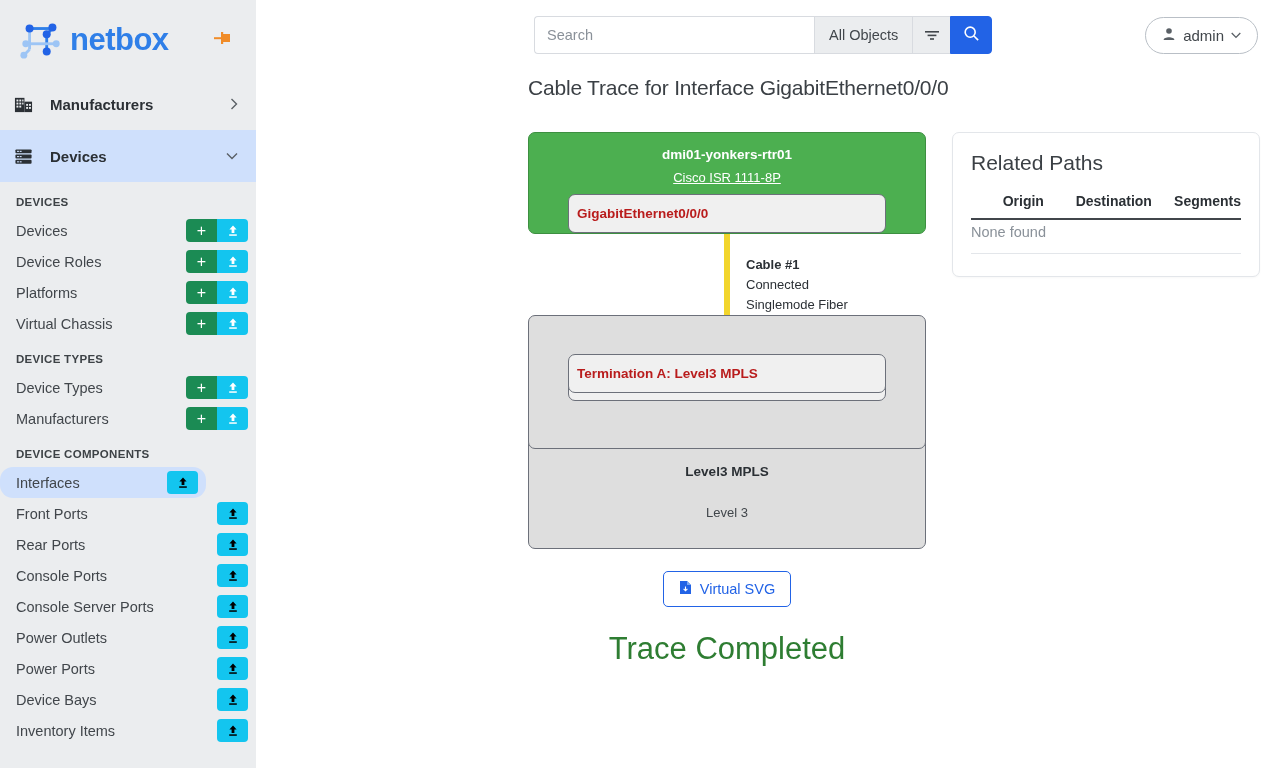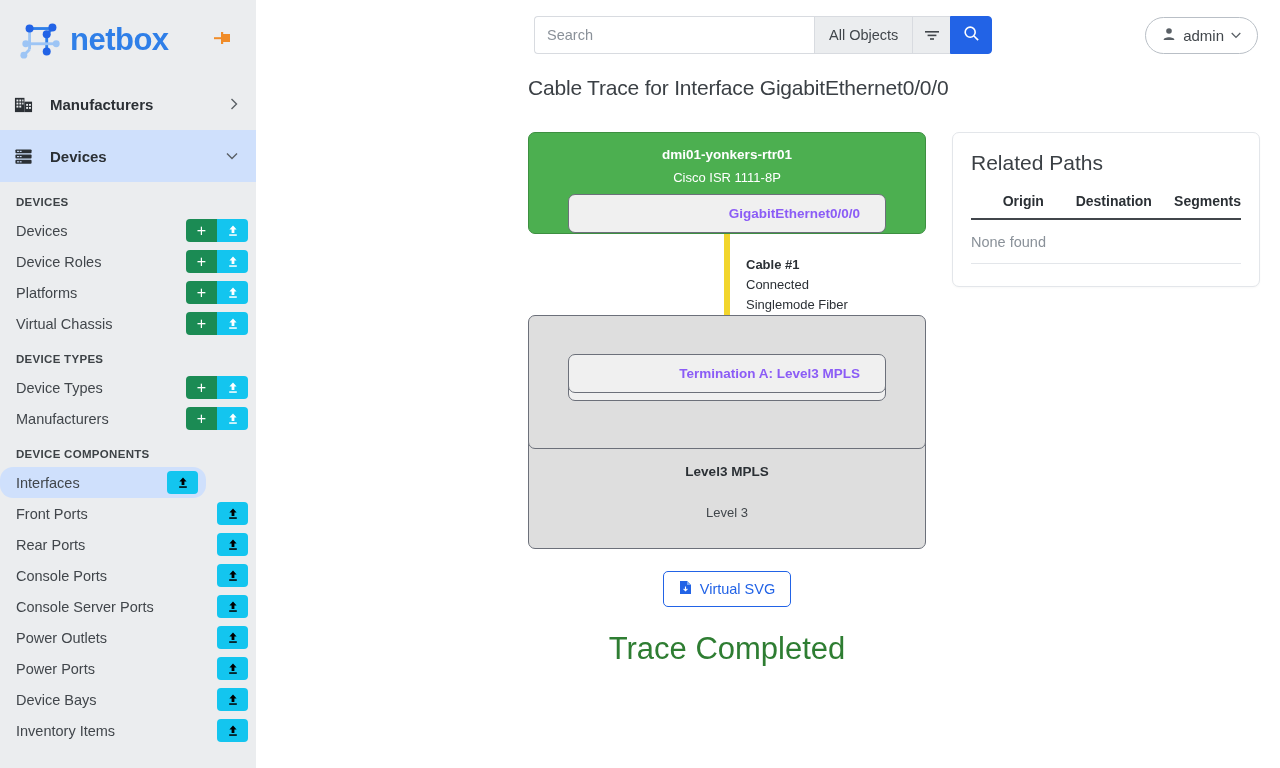--- a/index.html
+++ b/index.html
@@ -180,32 +180,32 @@
     background: #4caf50;
     border: 1px solid #3d8f41;
     border-radius: 7px;
     color: #ffffff;
     text-align: center;
     padding: 14px 10px 26px 10px;
     position: relative;
     z-index: 1;
   }
   .node-device .nd-name { font-weight: 700; font-size: 13.5px; margin-bottom: 8px; }
-  .node-device .nd-sub { font-size: 13px; margin-bottom: 7px; }
+  .node-device .nd-sub { font-size: 13px; margin-bottom: 7px; text-decoration: underline; }
   .node-device .nd-sub:last-child { margin-bottom: 0; }
 
   .term-box {
     background: #f0f0f0;
     border: 1px solid #6c707a;
     border-radius: 7px;
-    text-align: right;
+    text-align: left;
     font-weight: 700;
     font-size: 13.5px;
-    color: #8b5cf6;
-    padding: 11px 25px;
+    color: #b91c1c;
+    padding: 11px 8px;
     margin: -40px auto 0 auto;
     width: 318px;
     position: relative;
     z-index: 3;
   }
 
   .cable-row {
     position: relative;
     height: 106px;
   }
@@ -303,21 +303,21 @@
     text-align: right;
     font-size: 14px;
     font-weight: 700;
     color: #2b3035;
     padding: 0 0 9px 0;
     border-bottom: 2px solid #41464b;
   }
   table.paths td {
     font-size: 14.5px;
     color: #8a9199;
-    padding: 14px 0 13px 0;
+    padding: 4px 0 13px 0;
     border-bottom: 1px solid #e3e6ea;
   }
 </style>
 </head>
 <body>
 
 <div id="app">
 
   <div id="sidebar">
 

